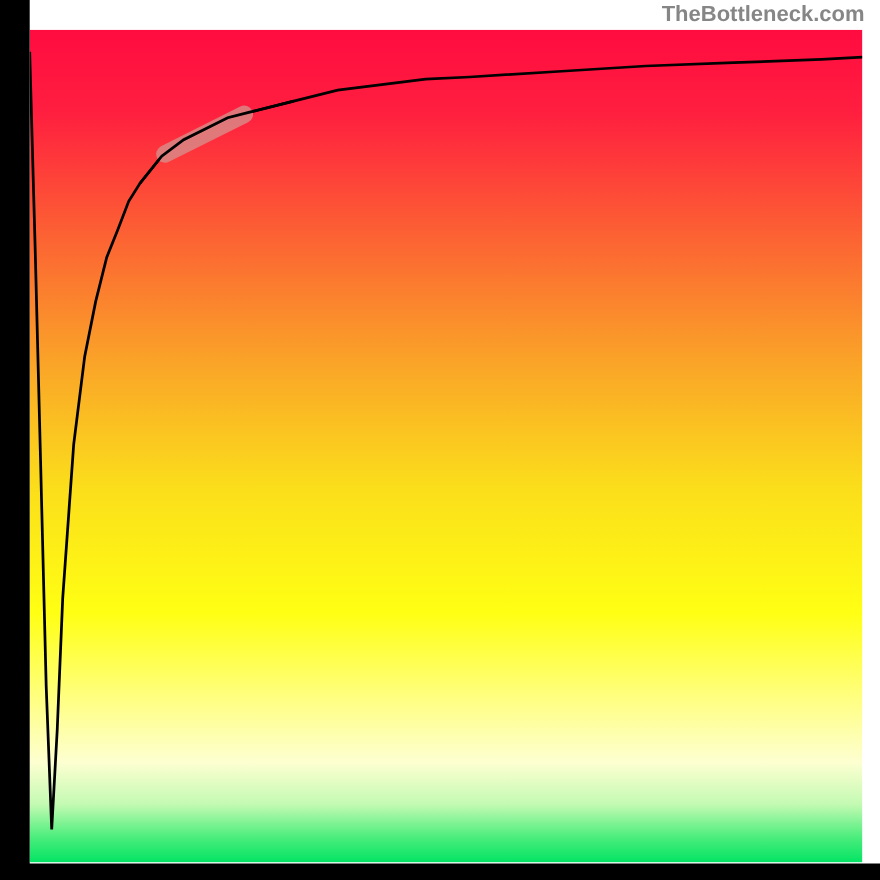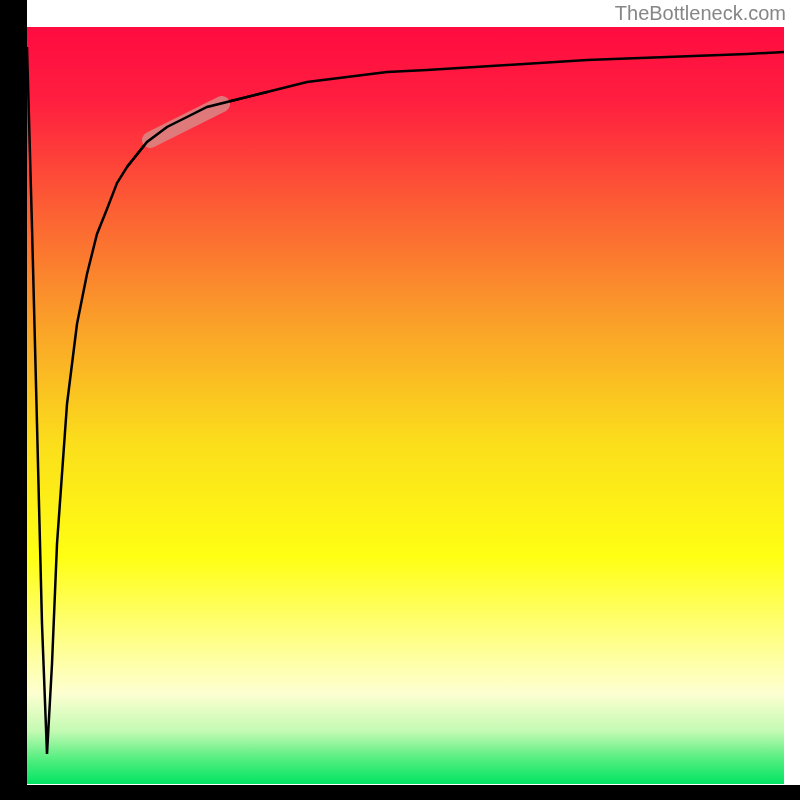--- a/index.html
+++ b/index.html
@@ -1,17 +1,17 @@
 <!DOCTYPE html>
 <html><head>
 <meta charset="utf-8">
 <style>
   * { margin: 0; padding: 0; box-sizing: border-box; }
   body { width: 800px; height: 800px; background: #fff; position: relative; font-family: Arial, sans-serif; }
-  .watermark { position: absolute; top: 2px; right: 14px; font-size: 20px; color: #868686; font-weight: normal; letter-spacing: 0px; z-index: 10; text-align: right; }
+  .watermark { position: absolute; top: 2px; right: 14px; font-size: 20px; color: #868686; font-weight: bold; letter-spacing: 0px; z-index: 10; text-align: right; }
   .chart-area { position: absolute; left: 27px; top: 27px; width: 757px; height: 757px; }
   .gradient-bg { position: absolute; left: 0; top: 0; width: 757px; height: 757px; }
   .left-border { position: absolute; left: 0; top: 0; width: 27px; height: 800px; background: #000; }
   .bottom-border { position: absolute; left: 0; bottom: 0; width: 800px; height: 15px; background: #000; }
   .curve-svg { position: absolute; left: 0; top: 0; width: 757px; height: 757px; }
 </style>
 </head>
 <body>
 
 <div class="watermark">TheBottleneck.com</div>

